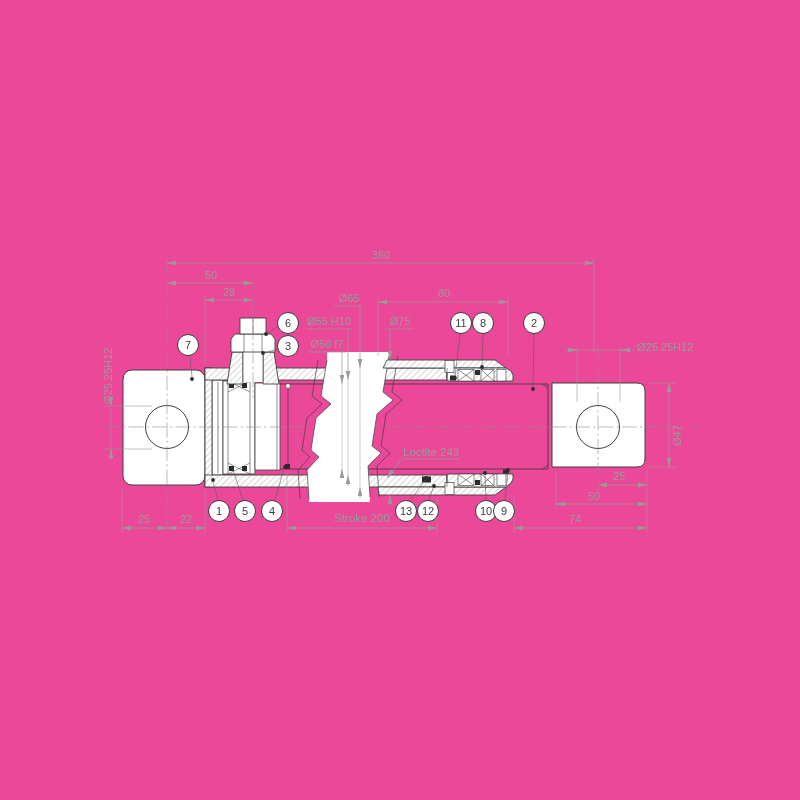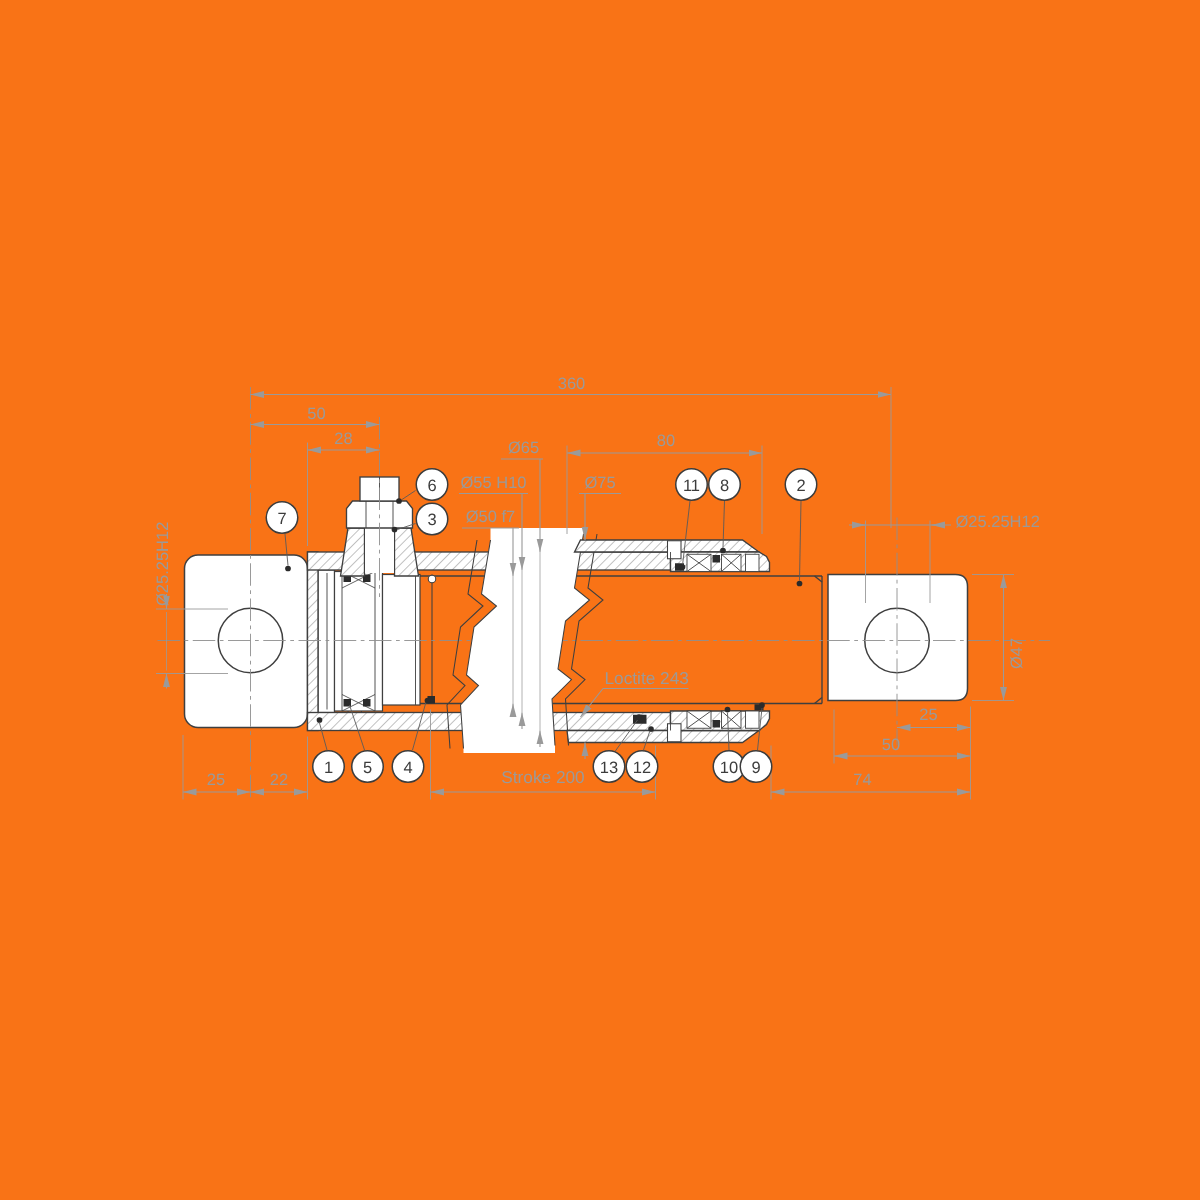--- a/index.html
+++ b/index.html
@@ -1,16 +1,16 @@
 <!DOCTYPE html>
 <html><head>
 <meta charset="utf-8">
 <style>
   html,body{margin:0;padding:0;background:#ffffff;}
-  .stage{width:800px;height:800px;background:#f97316;position:relative;font-family:"Liberation Sans",sans-serif;}
+  .stage{width:800px;height:800px;background:#ec4899;position:relative;font-family:"Liberation Sans",sans-serif;}
   svg{display:block}
   .dimtext{font-family:"Liberation Sans",sans-serif;font-size:11px;fill:#9a9a9a;}
   .strokedim{font-size:11.5px;}
   .balloontext{font-family:"Liberation Sans",sans-serif;font-size:11px;fill:#3c3c3c;}
 </style>
 </head>
 <body>
 
 <div class="stage">
 <svg width="800" height="800" viewBox="0 0 800 800">

